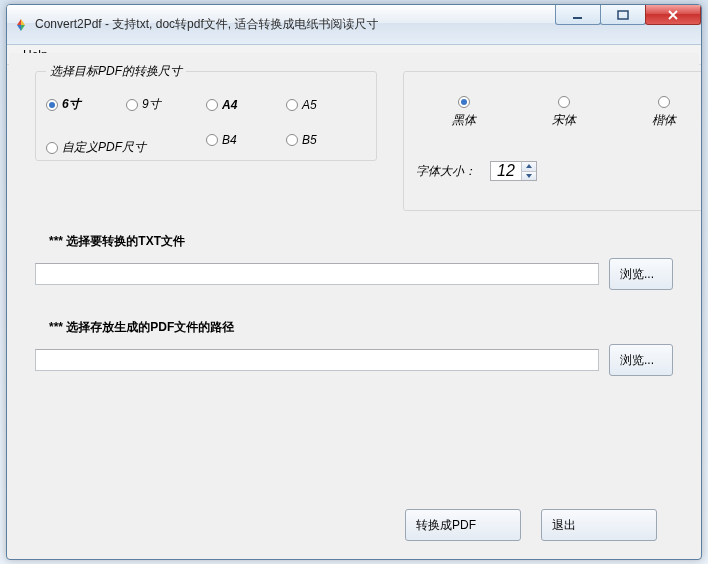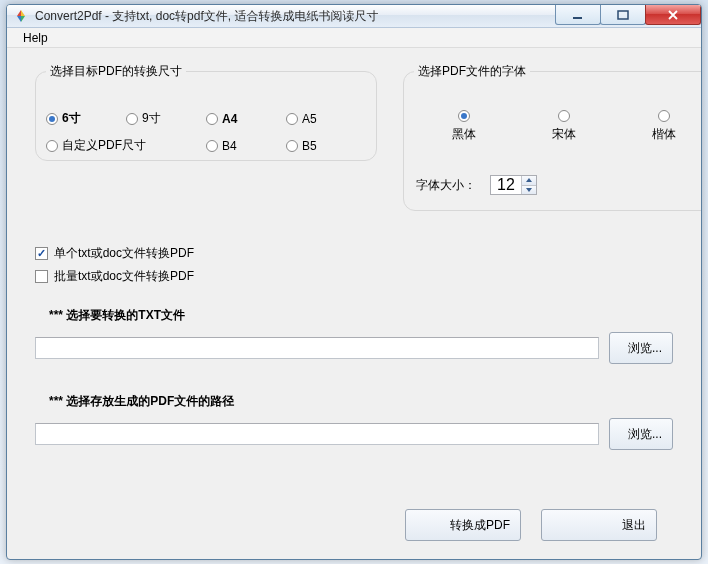--- a/index.html
+++ b/index.html
@@ -16,21 +16,21 @@
     position: absolute;
     left: 6px; top: 4px;
     width: 696px; height: 556px;
     background: #f0f0f0;
     border: 1px solid #5a7fa0;
     box-shadow: 0 0 8px rgba(0,0,0,.25);
     border-radius: 4px;
     overflow: hidden;
   }
   .titlebar {
-    height: 23px;
+    height: 40px;
     background: linear-gradient(180deg, #fdfefe 0%, #e8eef6 45%, #d8e3ef 46%, #e6eef7 100%);
     border-bottom: 1px solid #b7c7da;
     display: flex;
     align-items: center;
     padding-left: 6px;
     position: relative;
   }
   .titlebar .icon {
     width: 16px; height: 16px; margin-right: 6px;
     display:flex;align-items:center;justify-content:center;
@@ -69,40 +69,41 @@
   .client {
     position:absolute;
     left:2px; right:2px; top:48px; bottom:2px;
     background:#f0f0f0;
     padding:18px 26px 16px 26px;
   }
 
   .groupbox {
     position:relative;
     border:1px solid #d7d7d7;
-    border-radius:12px;
+    border-radius:3px;
     padding:18px 10px 24px 10px;
+    font-style:italic;
   }
   .groupbox > .legend {
     position:absolute; top:-9px; left:10px;
     background:#f0f0f0; padding:0 4px;
     font-size:12px;
   }
 
   .top { display:flex; gap:26px; }
   .gb-size { flex:1; height:90px; }
   .gb-font { flex:1; height:140px; }
 
-  .radio-row { display:flex; gap:0; margin-top:20px; }
+  .radio-row { display:flex; gap:0; margin-top:6px; }
   .radio-item {
     width:80px;
     display:flex; align-items:center; gap:4px;
     font-size:12px;
   }
-  .radio-item.long { width:160px; }
+  .radio-item.long { width:160px;margin-top:16px; }
   .radio {
     width:12px;height:12px;border:1px solid #8a8a8a;border-radius:50%;
     background:#fff;display:inline-flex;align-items:center;justify-content:center;
     flex-shrink:0;
   }
   .radio.checked::after{
     content:""; width:6px;height:6px;border-radius:50%;
     background:#3a77c9;
   }
   .bold{font-weight:700;}
@@ -138,21 +139,21 @@
   .section-heading{ font-weight:700; margin:22px 0 8px 14px; font-size:12px;}
   .path-row{ display:flex; align-items:center; gap:10px; margin-left:0;}
   .path-input{
     flex:1; height:22px;
     background:#fff; border:1px solid #c0c5cc; border-top-color:#abadb3;
   }
   .button{
     height:22px; min-width:64px;
     background:linear-gradient(180deg,#f8fafd,#e4ebf3);
     border:1px solid #9ca7b5; border-radius:3px;
-    display:flex;align-items:center;justify-content:flex-end;
+    display:flex;align-items:center;justify-content:flex-start;
     padding:15px 10px; font-size:12px;
   }
 
   .bottom-buttons{
     position:absolute; right:42px; bottom:16px;
     display:flex; gap:20px;
   }
   .bottom-buttons .button{ min-width:116px; height:24px;}
   .chk-block{margin-top:34px; margin-left:0;}
 </style>
@@ -228,21 +229,20 @@
             <span>B4</span>
           </label>
           <label class="radio-item">
             <span class="radio"></span>
             <span>B5</span>
           </label>
         </div>
       </div>
 
       <div class="groupbox gb-font">
-        <div class="legend">选择PDF文件的字体</div>
         <div class="font-rows">
           <div class="radio-row">
             <label class="radio-item">
               <span class="radio checked"></span>
               <span>黑体</span>
             </label>
             <label class="radio-item">
               <span class="radio"></span>
               <span>宋体</span>
             </label>
@@ -264,30 +264,20 @@
                 </span>
               <span class="b">
                   <span class="tri-down"></span>
                 </span>
             </span>
           </div>
         </div>
       </div>
     </div>
 
-    <div class="chk-block">
-      <div class="check-row">
-        <span class="checkbox checked"></span>
-        <span>单个txt或doc文件转换PDF</span>
-      </div>
-      <div class="check-row">
-        <span class="checkbox"></span>
-        <span>批量txt或doc文件转换PDF</span>
-      </div>
-    </div>
 
     <div class="section-heading">*** 选择要转换的TXT文件</div>
     <div class="path-row">
       <div class="path-input"><span></span></div>
       <div class="button">
           <span>浏览...</span>
         </div>
     </div>
 
     <div class="section-heading" style="margin-top:29px;">*** 选择存放生成的PDF文件的路径</div>

